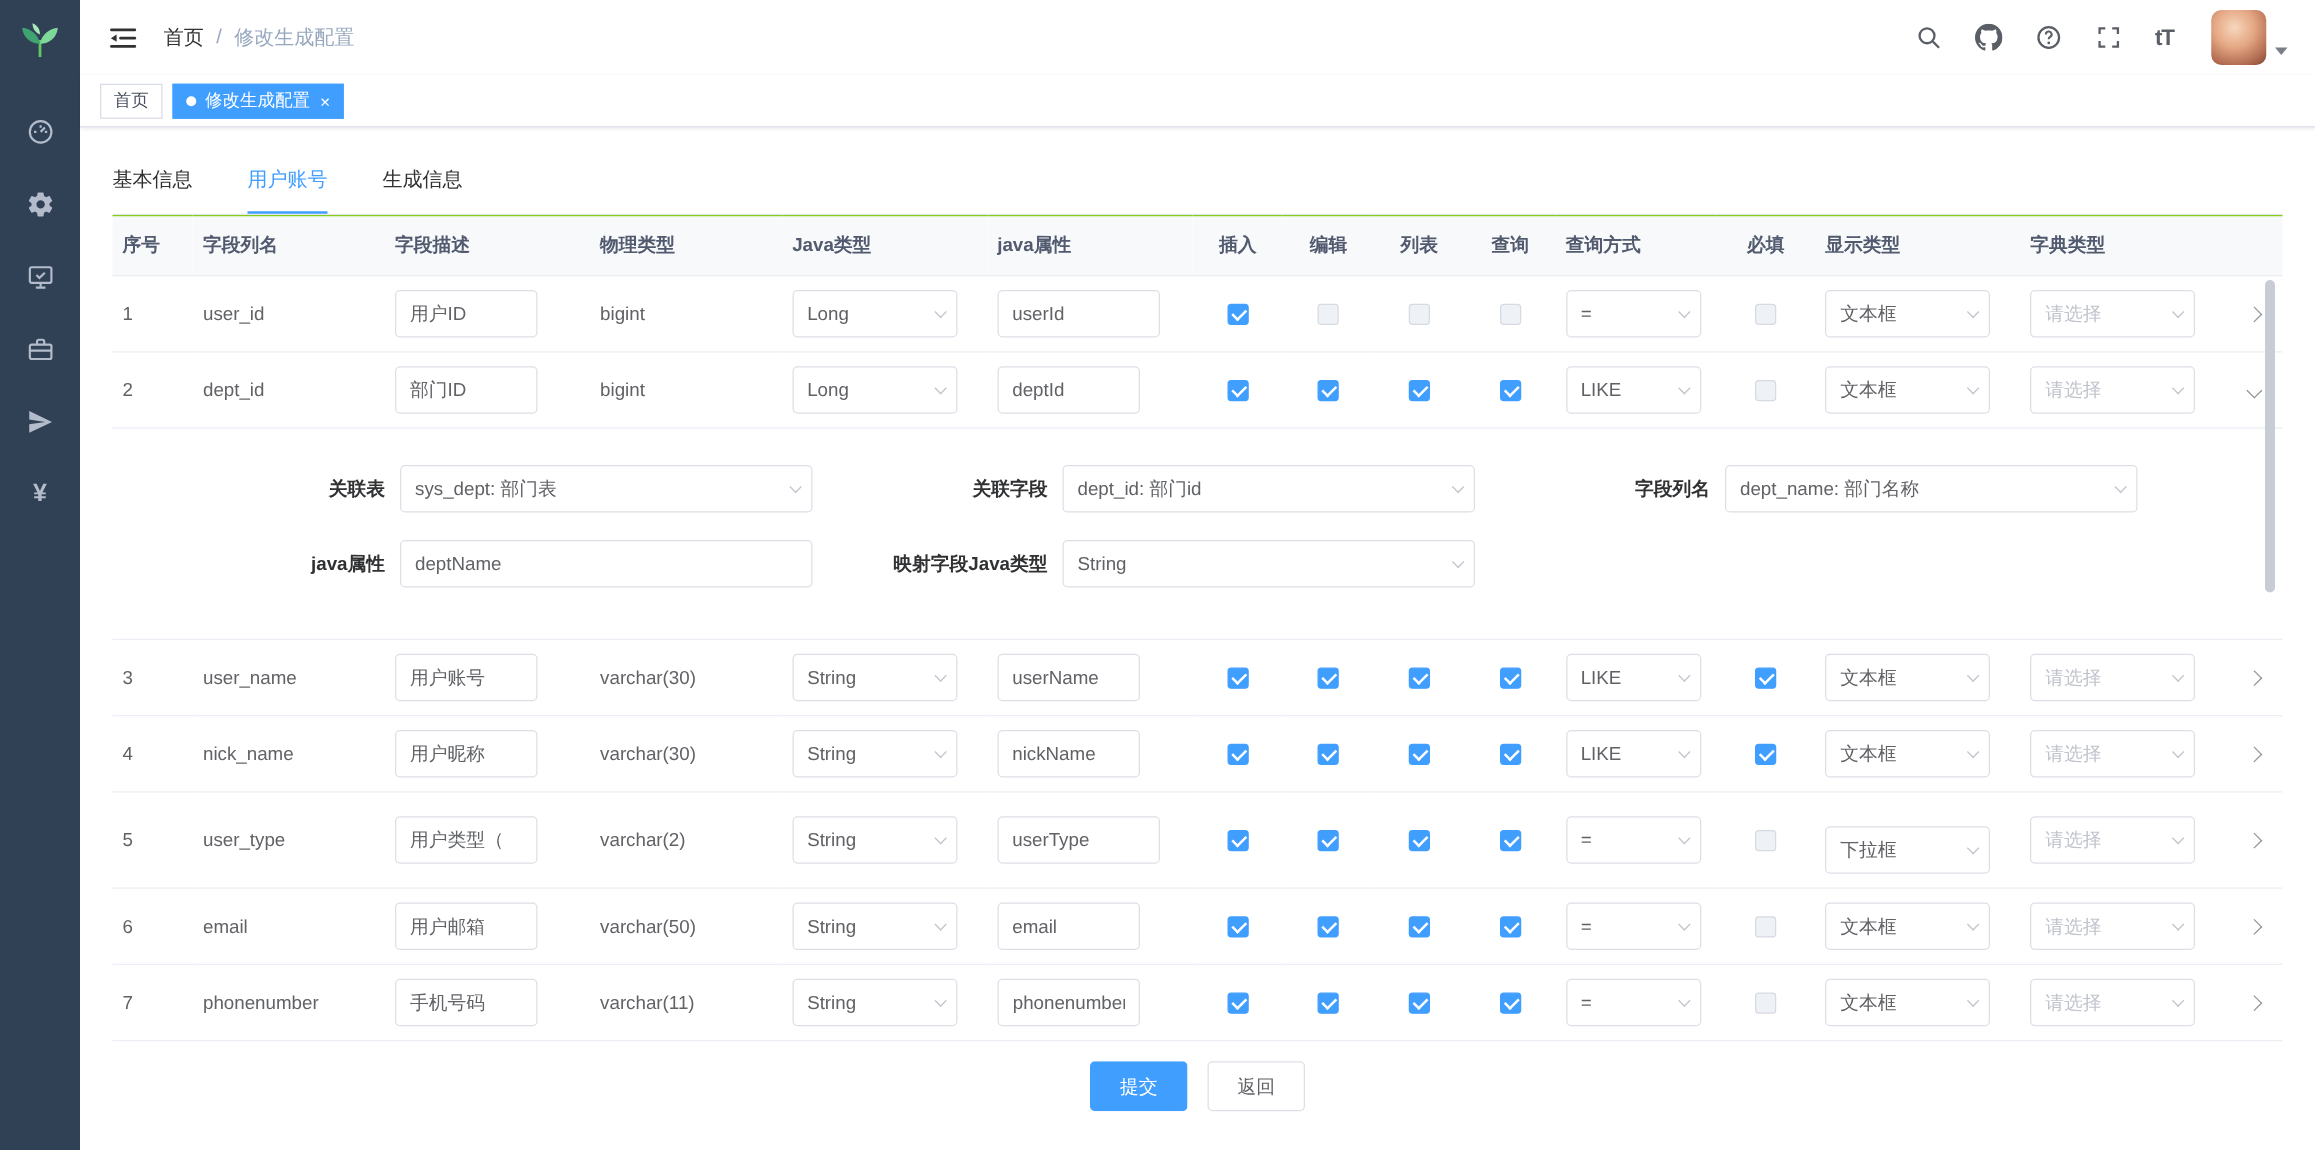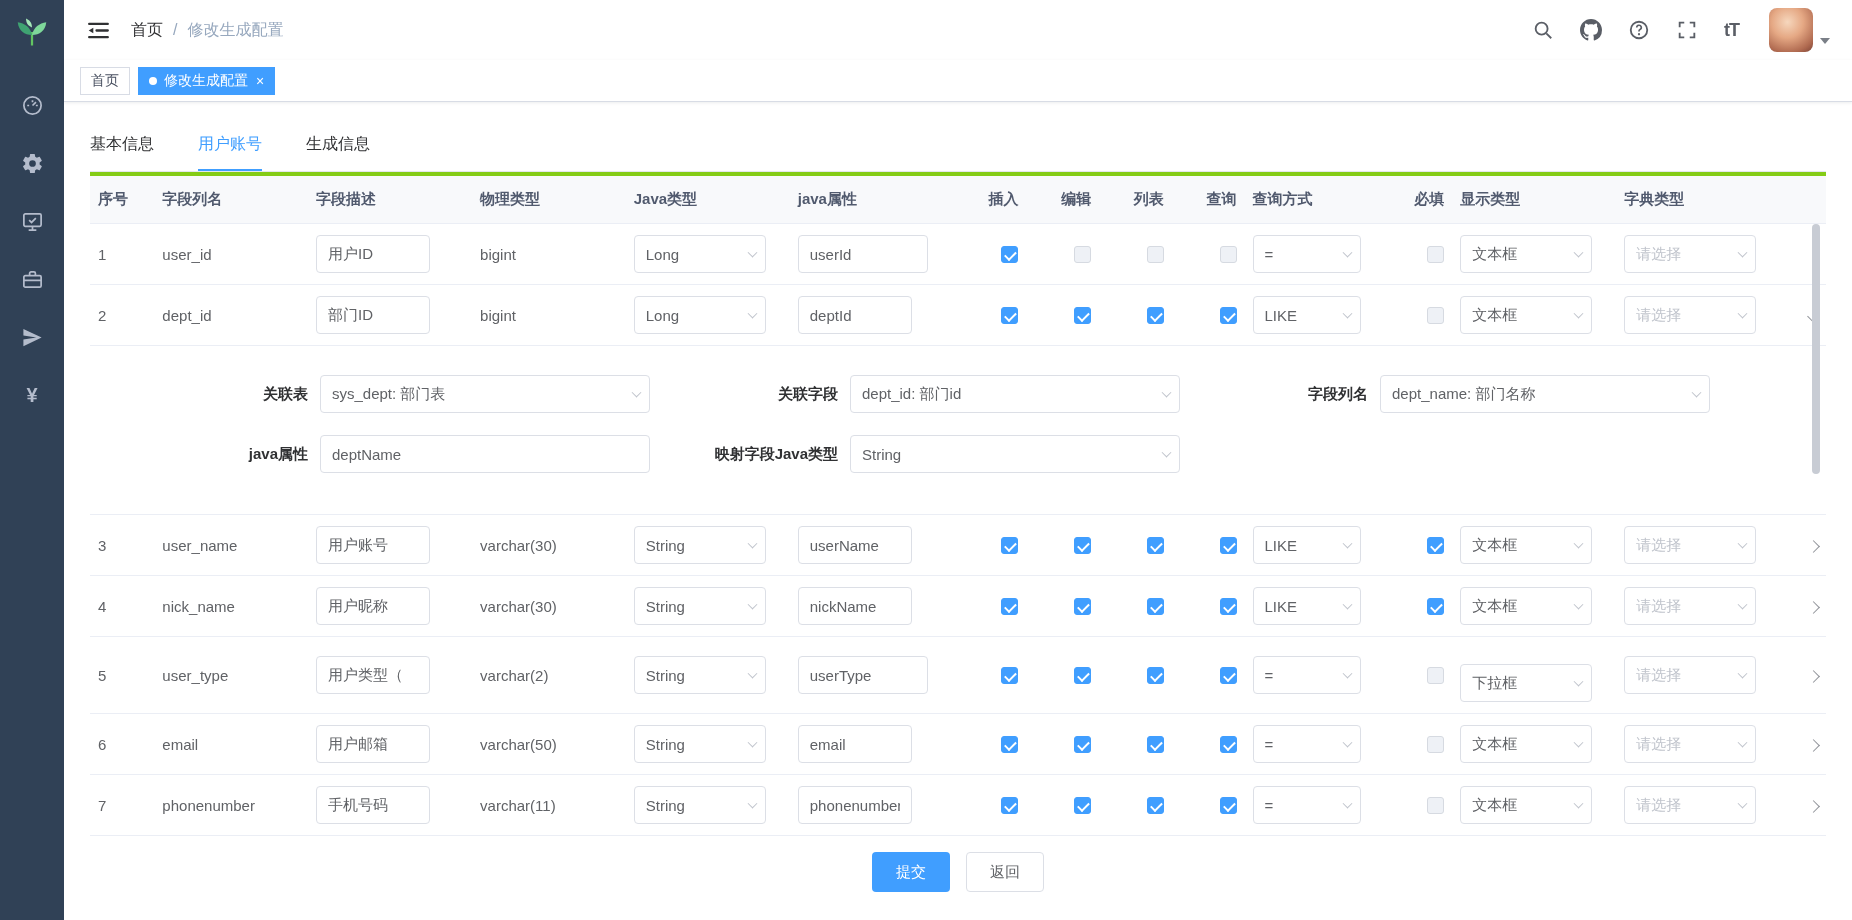--- a/index.html
+++ b/index.html
@@ -51,24 +51,24 @@
   .switch { width:46px; height:23px; border-radius:12px; background:#dcdfe6; position:relative; cursor:pointer; flex-shrink:0; }
   .switch.on { background:#409eff; }
   .switch .knob { position:absolute; top:2px; left:2px; width:19px; height:19px; border-radius:50%; background:#fff; }
   .switch.on .knob { left:25px; }
   .assoc-link { color:#409eff; cursor:pointer; }
 
   
   .table-wrap { position:relative; }
   table { width:100%; border-collapse:collapse; table-layout:fixed; }
   thead th { background:#f8f9fb; font-size:15px; font-weight:700; color:#515a6e; text-align:left;
-    padding:14px 8px; border-top:4px solid #84cc16; border-bottom:1px solid #ebeef5; white-space:nowrap; }
+    padding:14px 8px; border-top:1px solid #84cc16; border-bottom:1px solid #ebeef5; white-space:nowrap; }
   tbody td { padding:11px 8px; font-size:15px; color:#606266; border-bottom:1px solid #ebeef5;
     vertical-align:middle; white-space:nowrap; overflow:hidden; }
-  .c-center { text-align:right; }
+  .c-center { text-align:center; }
 
   .ui-input { height:38px; border:1px solid #dcdfe6; border-radius:4px; padding:0 11px; font-size:15px;
     color:#606266; outline:none; background:#fff; font-family:inherit; width:138px; }
   .ui-select { height:38px; border:1px solid #dcdfe6; border-radius:4px; padding:0 24px 0 11px; background:#fff;
     display:inline-flex; align-items:center; position:relative; cursor:pointer; vertical-align:middle; }
   .sel-val { font-size:15px; color:#606266; white-space:nowrap; overflow:hidden; max-width:100%; }
   .sel-val.ph { color:#c0c4cc; }
   .sel-arrow { position:absolute; right:9px; top:50%; width:7px; height:7px;
     border-right:1.6px solid #c0c4cc; border-bottom:1.6px solid #c0c4cc; transform:translateY(-70%) rotate(45deg); }
 

